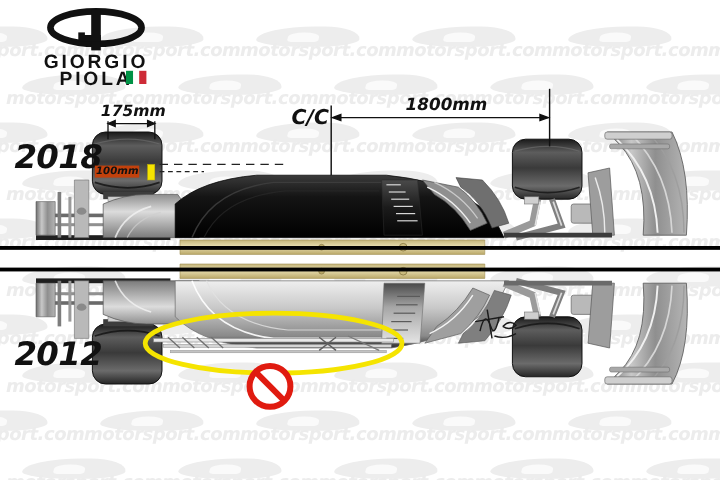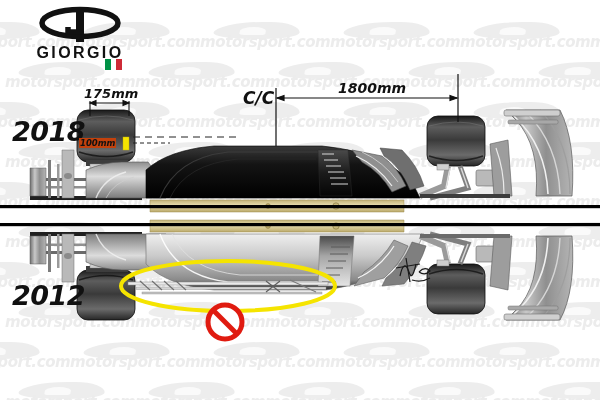--- a/index.html
+++ b/index.html
@@ -571,20 +571,21 @@
   </svg>
 
   <div id="logo">
     <svg class="gp" width="84" height="38" viewBox="0 0 84 38">
       <ellipse cx="42" cy="17" rx="38" ry="13.5" fill="none" stroke="#111" stroke-width="5.5"></ellipse>
       <rect x="38" y="2" width="8" height="34" fill="#111"></rect>
       <path d="M30 17 L30 26 L46 26" fill="none" stroke="#111" stroke-width="5.5"></path>
       <rect x="14" y="13" width="22" height="8" fill="#ffffff"></rect>
     </svg>
     <div class="ln1">GIORGIO</div>
+    <div class="ln2">PIOLA</div>
     <div class="flag">
         <i></i>
         <i></i>
         <i></i>
       </div>
   </div>
 
   <div class="year" id="year-2021">2018</div>
   <div class="year" id="year-2020">2012</div>
 

